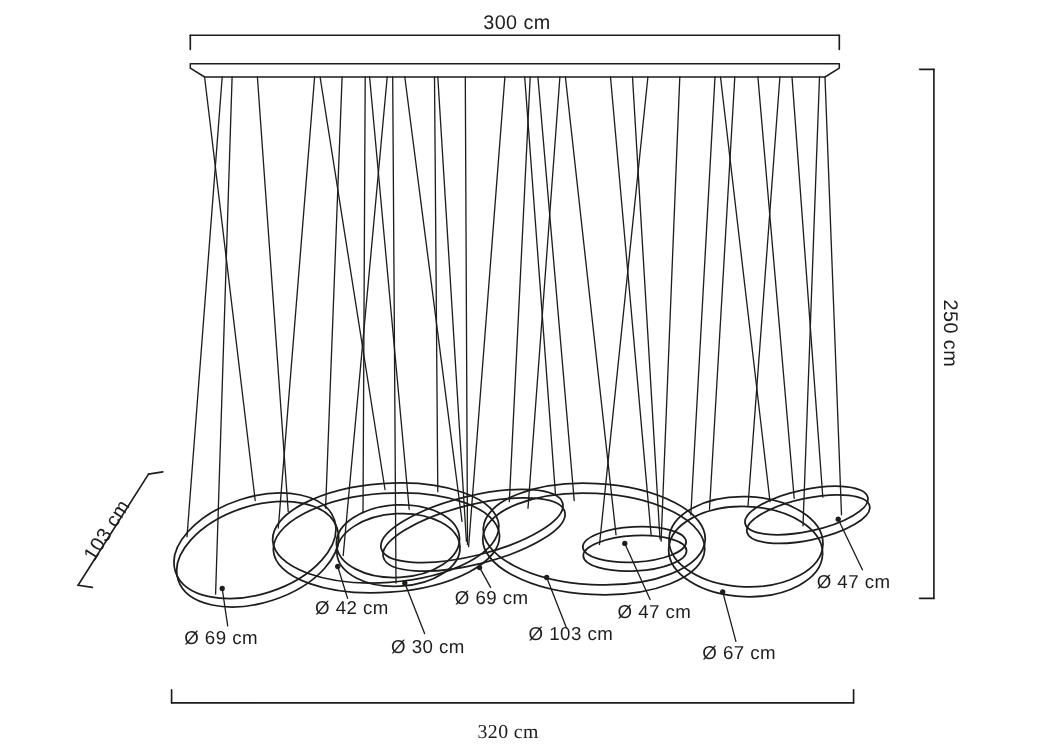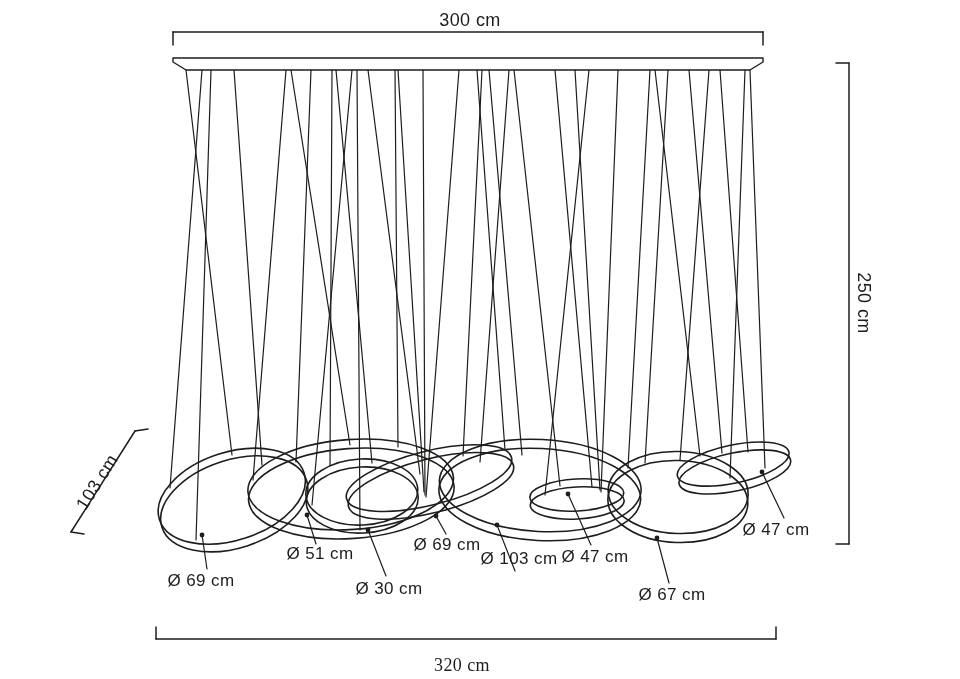--- a/index.html
+++ b/index.html
@@ -109,20 +109,20 @@
       <line x1="762" y1="472" x2="784" y2="518" stroke="#1d1d1b" stroke-width="1.2" stroke-linecap="round"></line>
       <circle cx="762" cy="472" r="2.4" fill="#1d1d1b"></circle>
     </svg>
 
   <div class="lbl dim" style="left:470px; top:20px;">300 cm</div>
   <div class="lbl dim rot90" style="left:864px; top:303px;">250 cm</div>
   <div class="lbl dim rotDiag" style="left:97px; top:482px;">103 cm</div>
   <div class="lbl dim" style="left:462px; top:665px;font-family:Liberation Serif, serif;">320 cm</div>
 
   <div class="lbl" style="left:201px; top:580px;">Ø 69 cm</div>
-  <div class="lbl" style="left:320px; top:553px;">Ø 51 cm</div>
+  <div class="lbl" style="left:320px; top:553px;">Ø 42 cm</div>
   <div class="lbl" style="left:389px; top:588px;">Ø 30 cm</div>
   <div class="lbl" style="left:447px; top:544px;">Ø 69 cm</div>
-  <div class="lbl" style="left:519px; top:558px;">Ø 103 cm</div>
+  <div class="lbl" style="left:519px; top:576px;">Ø 103 cm</div>
   <div class="lbl" style="left:595px; top:556px;">Ø 47 cm</div>
   <div class="lbl" style="left:672px; top:594px;">Ø 67 cm</div>
   <div class="lbl" style="left:776px; top:529px;">Ø 47 cm</div>
 </div>
 
 </body></html>

